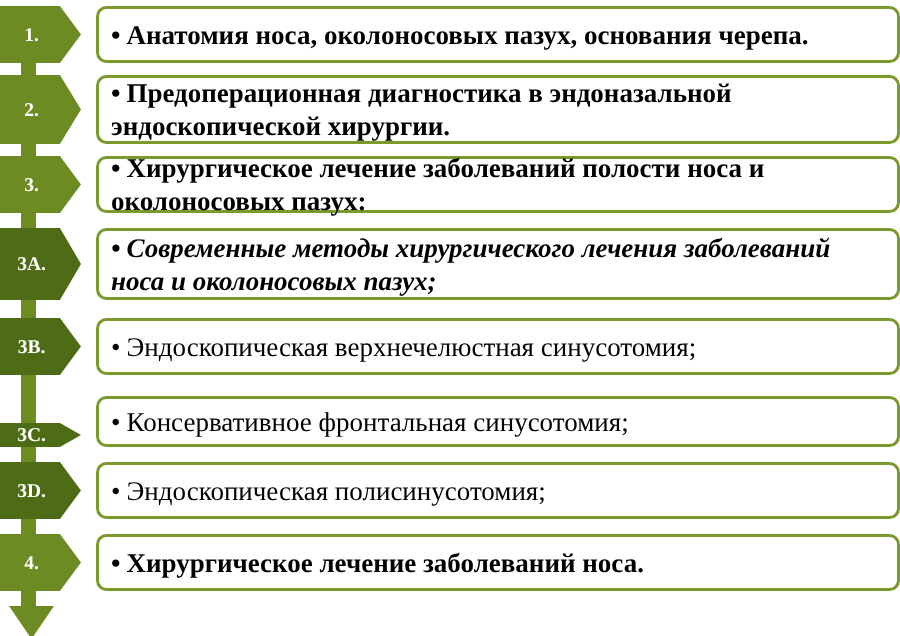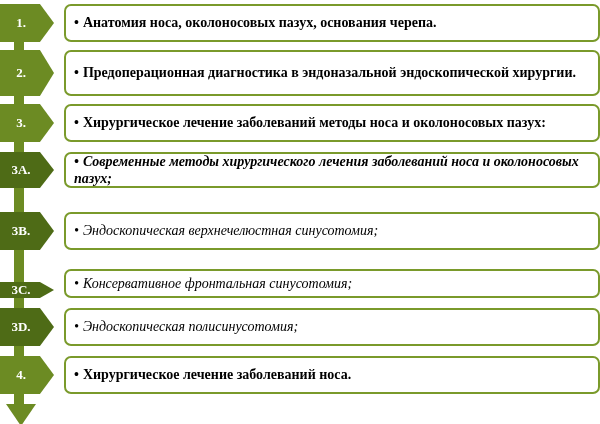--- a/index.html
+++ b/index.html
@@ -65,32 +65,32 @@
     flex: 1 1 auto;
     border: 2px solid #7a9a2b;
     border-radius: 7px;
     background: #ffffff;
     box-sizing: border-box;
     display: flex;
     align-items: center;
     padding: 4px 10px 4px 8px;
   }
   .box-text {
-    font-size: 14px;
+    font-size: 18px;
     line-height: 1.25;
     color: #000000;
     display: block;
   }
   .bullet {
     display: inline-block;
     margin-right: 4px;
   }
   .bold { font-weight: bold; }
   .bolditalic { font-weight: bold; font-style: italic; }
-  .italic { font-style: italic; }
+  .italic { }
   .tail {
     position: absolute;
     left: 6px;
     width: 30px;
     height: 22px;
     background: #6c8b23;
     clip-path: polygon(0% 0%, 100% 0%, 50% 100%);
     z-index: 1;
   }
 </style>
@@ -114,24 +114,24 @@
       </div>
       <div class="box">
         <span class="box-text bold"><span class="bullet">•</span><span>Предоперационная диагностика в эндоназальной эндоскопической хирургии.</span></span>
       </div>
     </div>
     <div class="row" style="top: 104px; height: 38px;">
       <div class="marker">
         <span class="marker-label">3.</span>
       </div>
       <div class="box">
-        <span class="box-text bold"><span class="bullet">•</span><span>Хирургическое лечение заболеваний методы носа и околоносовых пазух:</span></span>
+        <span class="box-text bold"><span class="bullet">•</span><span>Хирургическое лечение заболеваний полости носа и околоносовых пазух:</span></span>
       </div>
     </div>
-    <div class="row" style="top: 152px; height: 36px;">
+    <div class="row" style="top: 152px; height: 48px;">
       <div class="marker dark">
         <span class="marker-label">3A.</span>
       </div>
       <div class="box">
         <span class="box-text bolditalic"><span class="bullet">•</span><span>Современные методы хирургического лечения заболеваний носа и околоносовых пазух;</span></span>
       </div>
     </div>
     <div class="row" style="top: 212px; height: 38px;">
       <div class="marker dark">
         <span class="marker-label">3B.</span>

